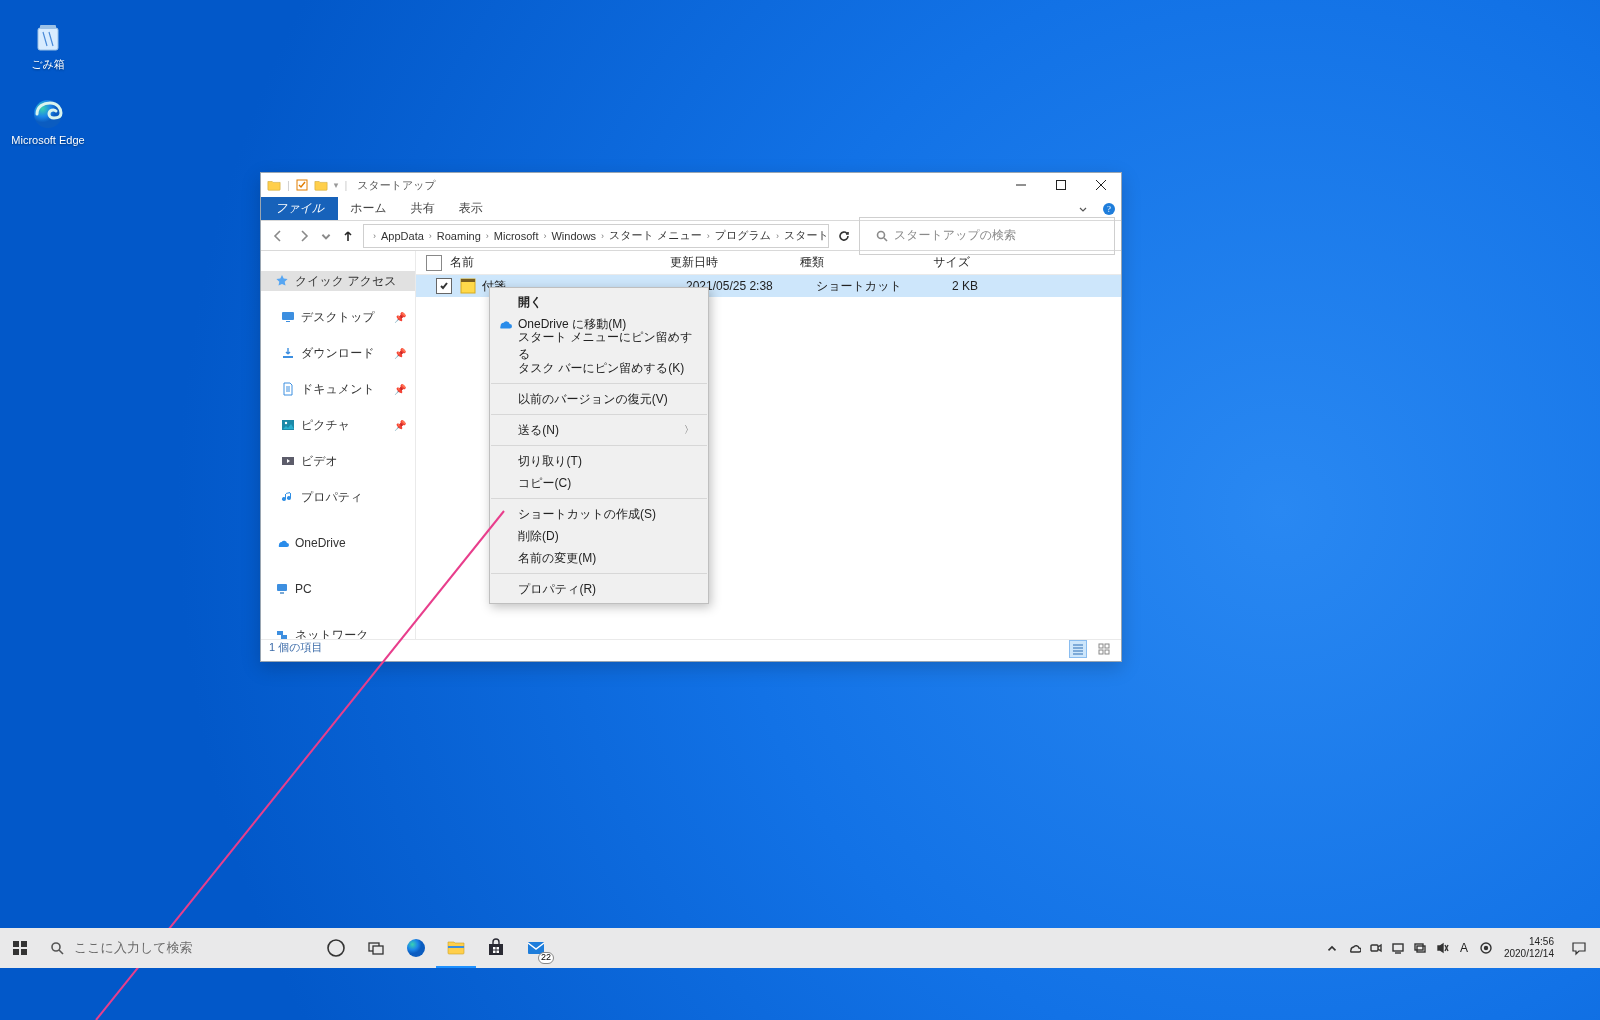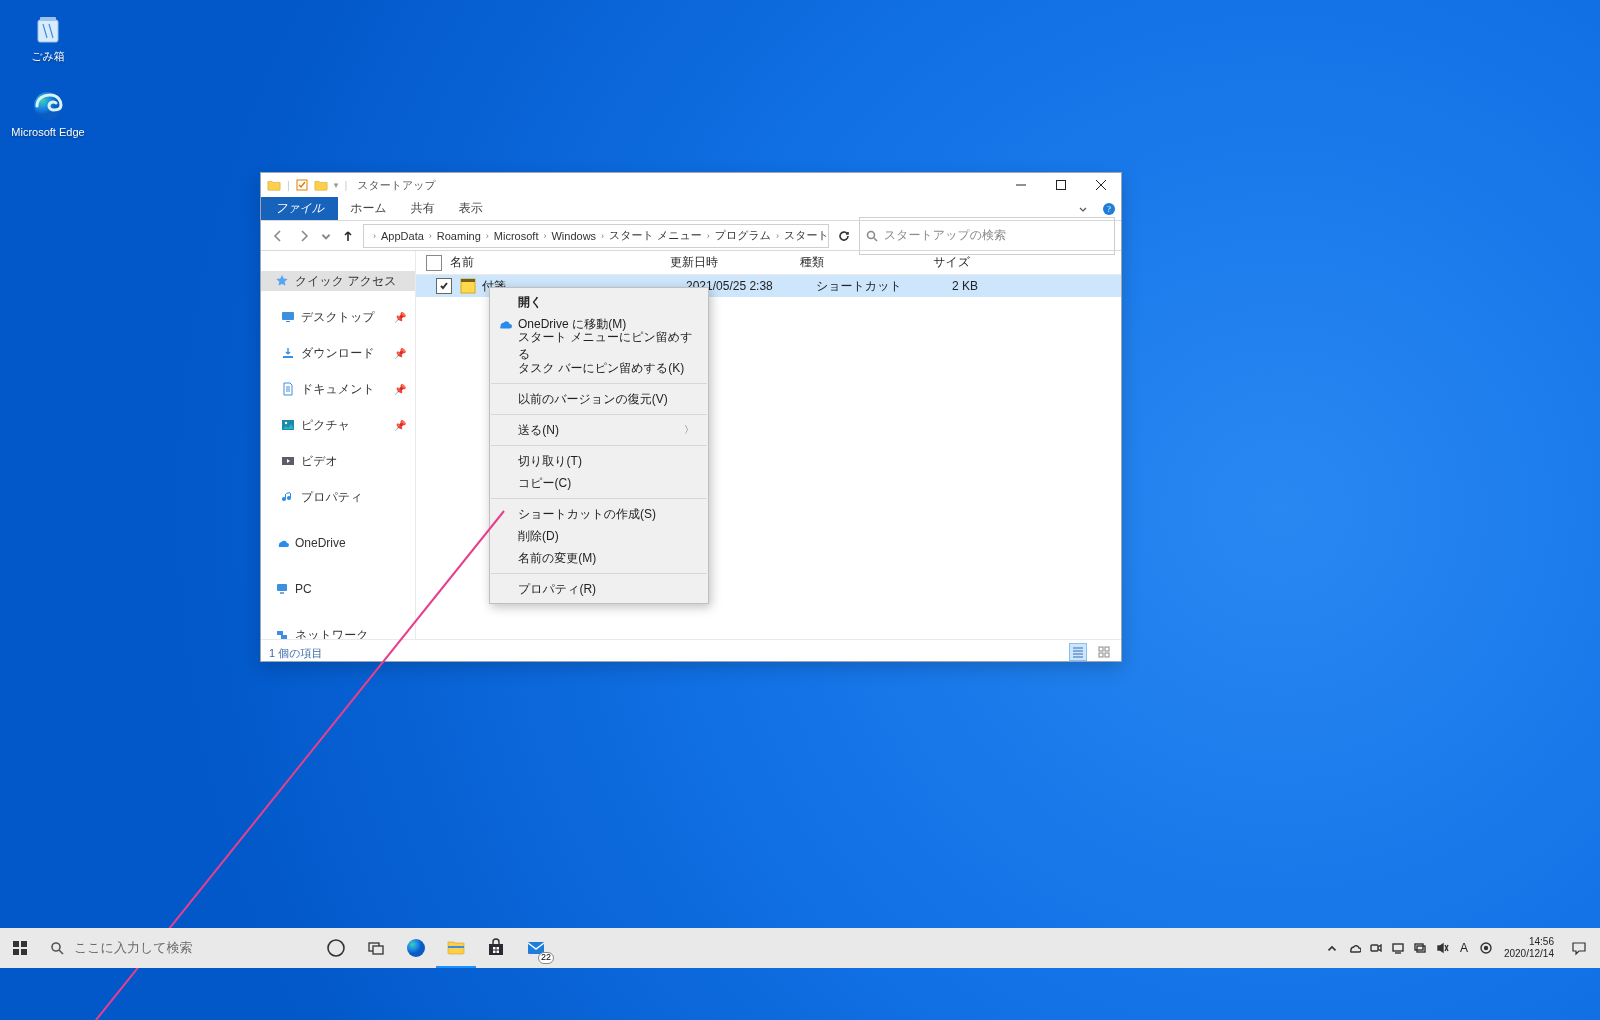--- a/index.html
+++ b/index.html
@@ -3,21 +3,21 @@
 <meta charset="utf-8">
 <style>
   * { margin: 0; padding: 0; box-sizing: border-box; }
   html, body { width: 1600px; height: 1020px; font-family: "Segoe UI", "Yu Gothic UI", Meiryo, sans-serif; overflow: hidden; }
   body {
     background: radial-gradient(circle at 80% 50%, #2988f2 0%, #1272e6 40%, #0258c9 80%);
     position: relative;
   }
 
   
-  .desktop-icons { position: absolute; left: 8px; top: 12px; width: 80px; }
+  .desktop-icons { position: absolute; left: 8px; top: 20px; width: 80px; }
   .desktop-icon { width: 80px; height: 70px; display: flex; flex-direction: column; align-items: center; justify-content: flex-start; color: #fff; font-size: 11px; text-align: center; margin-bottom: 6px; text-shadow: 0 1px 2px rgba(0,0,0,.4); }
   .desktop-icon svg { width: 36px; height: 36px; margin-bottom: 2px; }
   .desktop-icon span { line-height: 1.2; }
 
   
   .explorer {
     position: absolute;
     left: 260px; top: 172px;
     width: 862px; height: 490px;
     background: #fff;
@@ -44,21 +44,21 @@
   .addr-row { height: 30px; display: flex; align-items: center; gap: 4px; padding: 2px 6px; border-bottom: 1px solid #d9d9d9; }
   .nav-btn { width: 22px; height: 22px; display:flex; align-items:center; justify-content:center; color:#8a8a8a; }
   .nav-btn.enabled { color:#2a2a2a; }
   .nav-btn svg { width:12px; height:12px; stroke:currentColor; fill:none; stroke-width:1.6; }
   .addr-bar { flex: 1; height: 24px; border: 1px solid #cfcfcf; display: flex; align-items: center; font-size: 11px; color:#333; padding-left: 4px; overflow:hidden; }
   .addr-bar .crumb { display:flex; align-items:center; padding: 0 2px; white-space:nowrap; }
   .addr-bar .chev { color:#7a7a7a; padding:0 3px; font-size:9px; }
   .addr-bar svg.folder { width:14px; height:14px; margin-right:2px; }
   .refresh-btn { width:22px; height:22px; display:flex; align-items:center; justify-content:center; }
   .refresh-btn svg { width:12px; height:12px; stroke:#333; fill:none; stroke-width:1.6; }
-  .search-box { width: 256px; height: 38px; border: 1px solid #cfcfcf; display: flex; align-items: center; padding-left: 6px; color:#8a8a8a; font-size:12px; gap:6px; }
+  .search-box { width: 256px; height: 38px; border: 1px solid #cfcfcf; display: flex; align-items: center; padding-left: 16px; color:#8a8a8a; font-size:12px; gap:6px; }
   .search-box svg { width:12px; height:12px; stroke:#8a8a8a; fill:none; stroke-width:1.6; }
 
   .body { flex:1; display:flex; min-height:0; }
   .nav-pane { width:155px; border-right:1px solid #eaeaea; font-size:12px; color:#333; padding-top:4px; overflow:hidden; }
   .nav-item { height:20px; display:flex; align-items:center; padding-left:14px; gap:6px;margin-top:16px; }
   .nav-item.selected { background:#e1e1e1; }
   .nav-item.sub { padding-left:20px; }
   .nav-item .pin { margin-left:auto; margin-right:8px; color:#888; font-size:10px; }
   .nav-item svg { width:14px; height:14px; flex-shrink:0; }
   .nav-group-gap { height:10px; }
@@ -69,21 +69,21 @@
   .col-name   { width:220px; }
   .col-date   { width:130px; }
   .col-type   { width:110px; }
   .col-size   { width:60px; text-align:right; }
   .file-row { height:22px; display:flex; align-items:center; padding-left:20px; background:#cde6fb; color:#222; }
   .file-row .cb { width:16px; height:16px; border:1px solid #666; margin-right:8px; background:#fff; display:flex; align-items:center; justify-content:center; }
   .file-row .cb svg { width:10px; height:10px; stroke:#333; fill:none; stroke-width:2; }
   .file-row .icon { width:16px; height:16px; margin-right:6px; }
   .file-row .col-size { padding-right:8px; }
 
-  .status-bar { height:22px; border-top:1px solid #eaeaea; display:flex; align-items:flex-end; font-size:11px; color:#3a6aa8; padding:0 8px; gap:8px; }
+  .status-bar { height:22px; border-top:1px solid #eaeaea; display:flex; align-items:flex-start; font-size:11px; color:#3a6aa8; padding:0 8px; gap:8px; }
   .status-bar .spacer { flex:1; }
   .view-toggle { width:18px; height:18px; display:flex; align-items:center; justify-content:center; }
   .view-toggle.active { background:#cde6fb; border:1px solid #8abdf0; }
   .view-toggle svg { width:14px; height:14px; }
 
   
   .context-menu {
     position:absolute; left:489px; top:287px; width:220px;
     background:#f0f0f0; border:1px solid #bfbfbf; box-shadow:2px 3px 10px rgba(0,0,0,.25);
     font-size:12px; color:#222; padding:3px 0;

